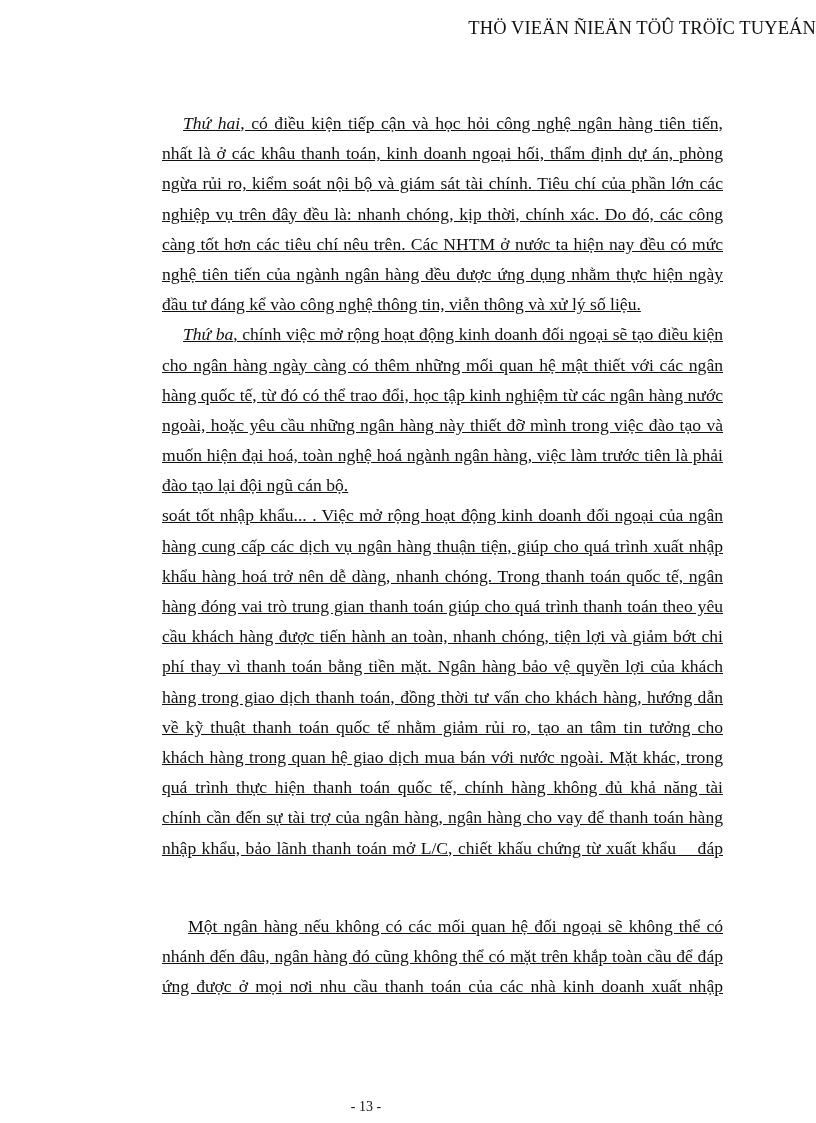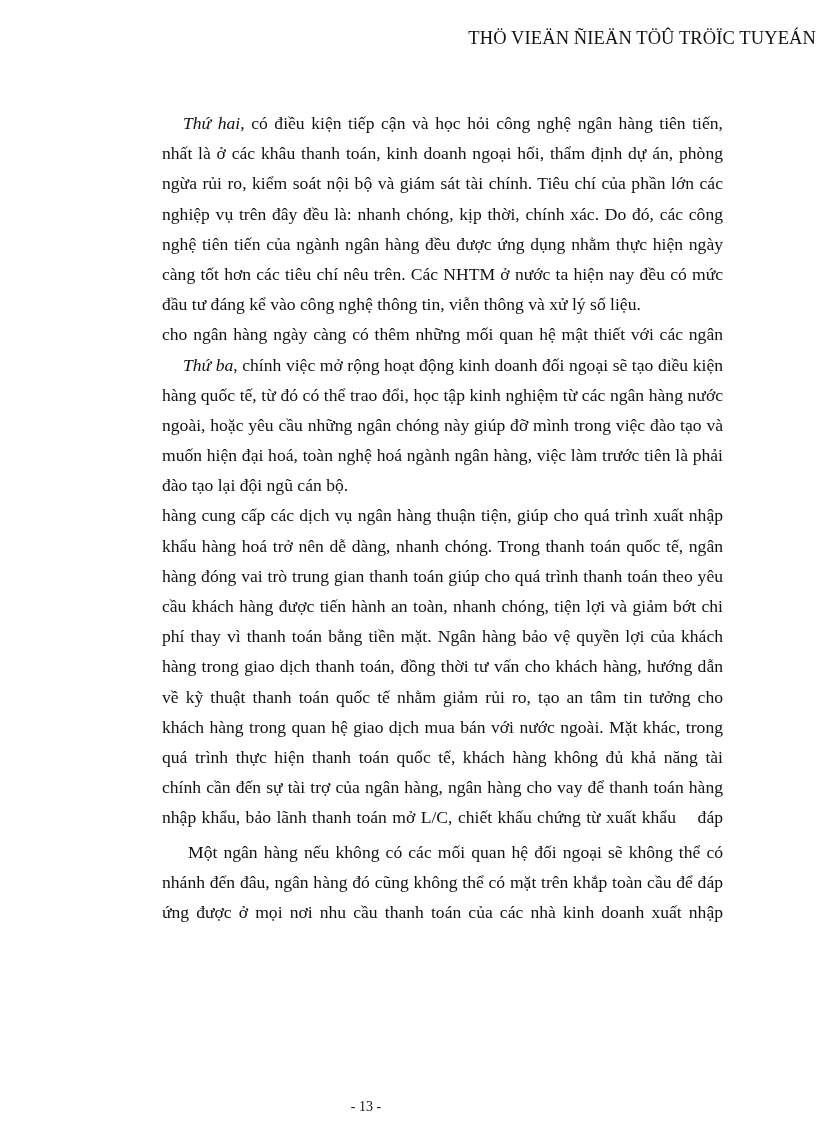--- a/index.html
+++ b/index.html
@@ -1,66 +1,67 @@
 <!DOCTYPE html>
 <html><head>
 <meta charset="utf-8">
 <style>
   html, body { margin: 0; padding: 0; background: #ffffff; }
   body { width: 816px; height: 1123px; position: relative; overflow: hidden;
          font-family: "Liberation Serif", "DejaVu Serif", serif; color: #111; }
-  .header { position: absolute; top: 28px; right: 0; width: 420px; text-align: right;
+  .header { position: absolute; top: 18px; right: 0; width: 420px; text-align: right;
             font-size: 18.5px; letter-spacing: 0.1px; white-space: nowrap; }
   .content { position: absolute; left: 162px; top: 108px; width: 561px; }
   .line { height: 30.2px; line-height: 30.2px; font-size: 17.6px; white-space: nowrap;
-          text-align: justify; text-align-last: justify; }
+          text-align: justify; text-align-last: justify; text-decoration: underline; }
   .line.last { text-align-last: left; }
   .line.indent { padding-left: 21px; }
-  .line.indent2 { padding-left: 26px; }
+  .line.indent2 { padding-left: 26px; margin-top: 44px; }
   .gap { height: 4px; }
   em { font-style: italic; }
   .pagenum { position: absolute; top: 1099px; left: 0; width: 684px; text-align: center;
              font-size: 14px; padding-left: 48px; box-sizing: border-box; }
 </style>
 </head>
 <body>
 
 <div class="header">THÖ VIEÄN ÑIEÄN TÖÛ TRÖÏC TUYEÁN</div>
 
 <div class="content">
 
   <div>
     <div class="line indent"><em>Thứ hai</em><span>, có điều kiện tiếp cận và học hỏi công nghệ ngân hàng tiên tiến,</span></div>
     <div class="line">nhất là ở các khâu thanh toán, kinh doanh ngoại hối, thẩm định dự án, phòng</div>
     <div class="line">ngừa rủi ro, kiểm soát nội bộ và giám sát tài chính. Tiêu chí của phần lớn các</div>
     <div class="line">nghiệp vụ trên đây đều là: nhanh chóng, kịp thời, chính xác. Do đó, các công</div>
+    <div class="line">càng tốt hơn các tiêu chí nêu trên. Các NHTM ở nước ta hiện nay đều có mức</div>
     <div class="line">nghệ tiên tiến của ngành ngân hàng đều được ứng dụng nhằm thực hiện ngày</div>
-    <div class="line">càng tốt hơn các tiêu chí nêu trên. Các NHTM ở nước ta hiện nay đều có mức</div>
     <div class="line last">đầu tư đáng kể vào công nghệ thông tin, viễn thông và xử lý số liệu.</div>
   </div>
 
   <div>
+    <div class="line indent"><em>Thứ ba</em><span>, chính việc mở rộng hoạt động kinh doanh đối ngoại sẽ tạo điều kiện</span></div>
     <div class="line">cho ngân hàng ngày càng có thêm những mối quan hệ mật thiết với các ngân</div>
-    <div class="line indent"><em>Thứ ba</em><span>, chính việc mở rộng hoạt động kinh doanh đối ngoại sẽ tạo điều kiện</span></div>
     <div class="line">hàng quốc tế, từ đó có thể trao đổi, học tập kinh nghiệm từ các ngân hàng nước</div>
-    <div class="line">ngoài, hoặc yêu cầu những ngân chóng này giúp đỡ mình trong việc đào tạo và</div>
+    <div class="line">ngoài, hoặc yêu cầu những ngân hàng này thiết đỡ mình trong việc đào tạo và</div>
     <div class="line">muốn hiện đại hoá, toàn nghệ hoá ngành ngân hàng, việc làm trước tiên là phải</div>
     <div class="line last">đào tạo lại đội ngũ cán bộ.</div>
   </div>
 
   <div>
+    <div class="line">soát tốt nhập khẩu... . Việc mở rộng hoạt động kinh doanh đối ngoại của ngân</div>
     <div class="line">hàng cung cấp các dịch vụ ngân hàng thuận tiện, giúp cho quá trình xuất nhập</div>
     <div class="line">khẩu hàng hoá trở nên dễ dàng, nhanh chóng. Trong thanh toán quốc tế, ngân</div>
     <div class="line">hàng đóng vai trò trung gian thanh toán giúp cho quá trình thanh toán theo yêu</div>
     <div class="line">cầu khách hàng được tiến hành an toàn, nhanh chóng, tiện lợi và giảm bớt chi</div>
     <div class="line">phí thay vì thanh toán bằng tiền mặt. Ngân hàng bảo vệ quyền lợi của khách</div>
     <div class="line">hàng trong giao dịch thanh toán, đồng thời tư vấn cho khách hàng, hướng dẫn</div>
     <div class="line">về kỹ thuật thanh toán quốc tế nhằm giảm rủi ro, tạo an tâm tin tưởng cho</div>
     <div class="line">khách hàng trong quan hệ giao dịch mua bán với nước ngoài. Mặt khác, trong</div>
-    <div class="line">quá trình thực hiện thanh toán quốc tế, khách hàng không đủ khả năng tài</div>
+    <div class="line">quá trình thực hiện thanh toán quốc tế, chính hàng không đủ khả năng tài</div>
     <div class="line">chính cần đến sự tài trợ của ngân hàng, ngân hàng cho vay để thanh toán hàng</div>
     <div class="line" style="white-space:pre;">nhập khẩu, bảo lãnh thanh toán mở L/C, chiết khấu chứng từ xuất khẩu    đáp</div>
   </div>
   <div class="gap"></div>
 
   <div>
     <div class="line indent2">Một ngân hàng nếu không có các mối quan hệ đối ngoại sẽ không thể có</div>
     <div class="line">nhánh đến đâu, ngân hàng đó cũng không thể có mặt trên khắp toàn cầu để đáp</div>
     <div class="line">ứng được ở mọi nơi nhu cầu thanh toán của các nhà kinh doanh xuất nhập</div>
   </div>

